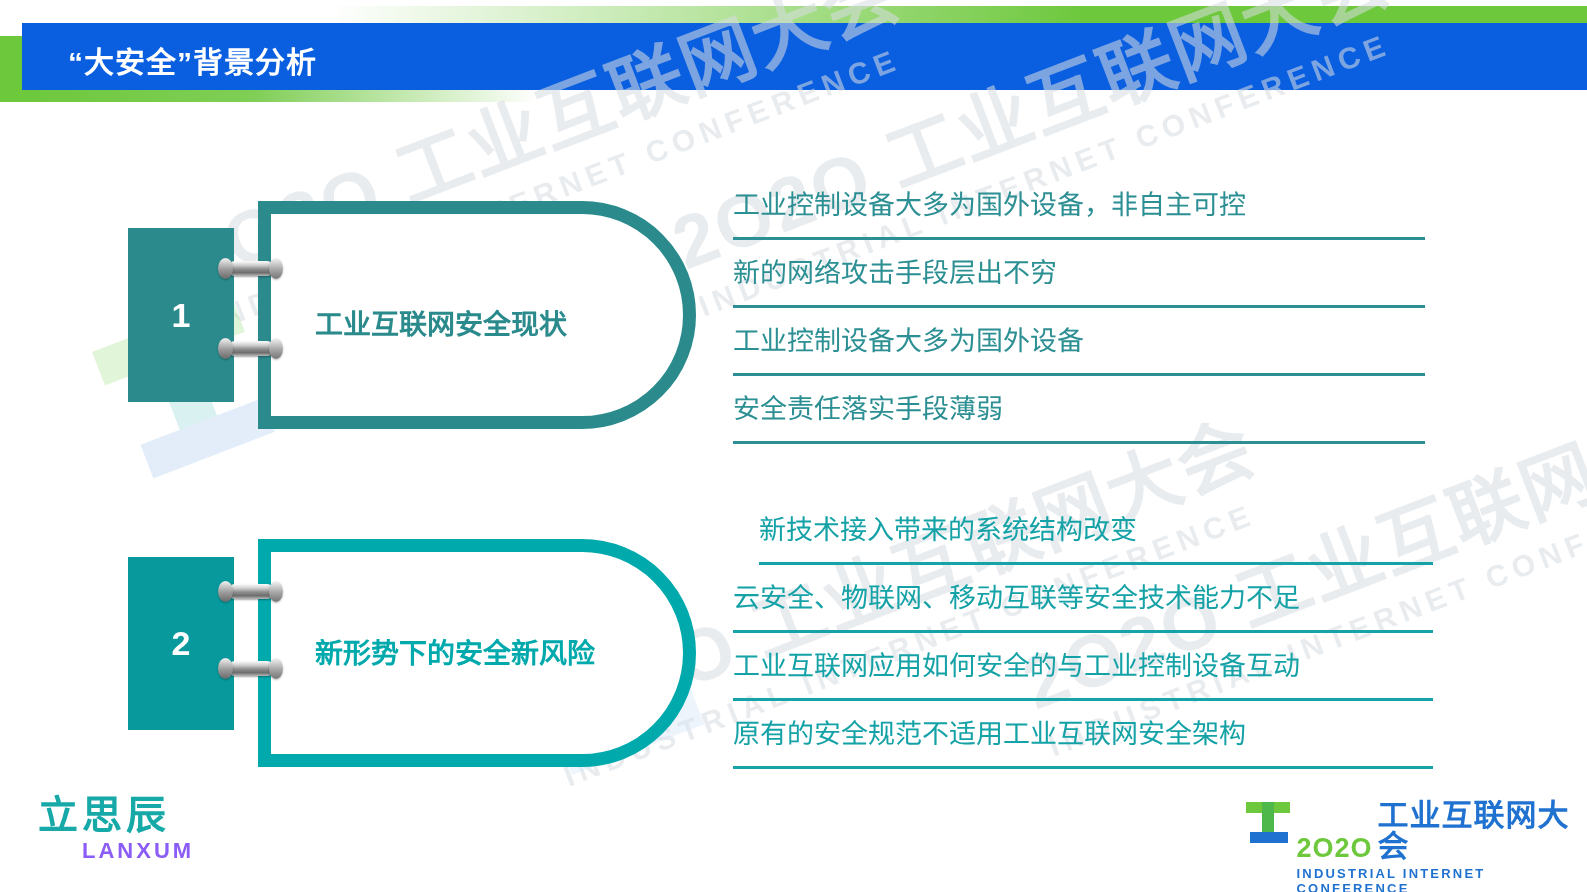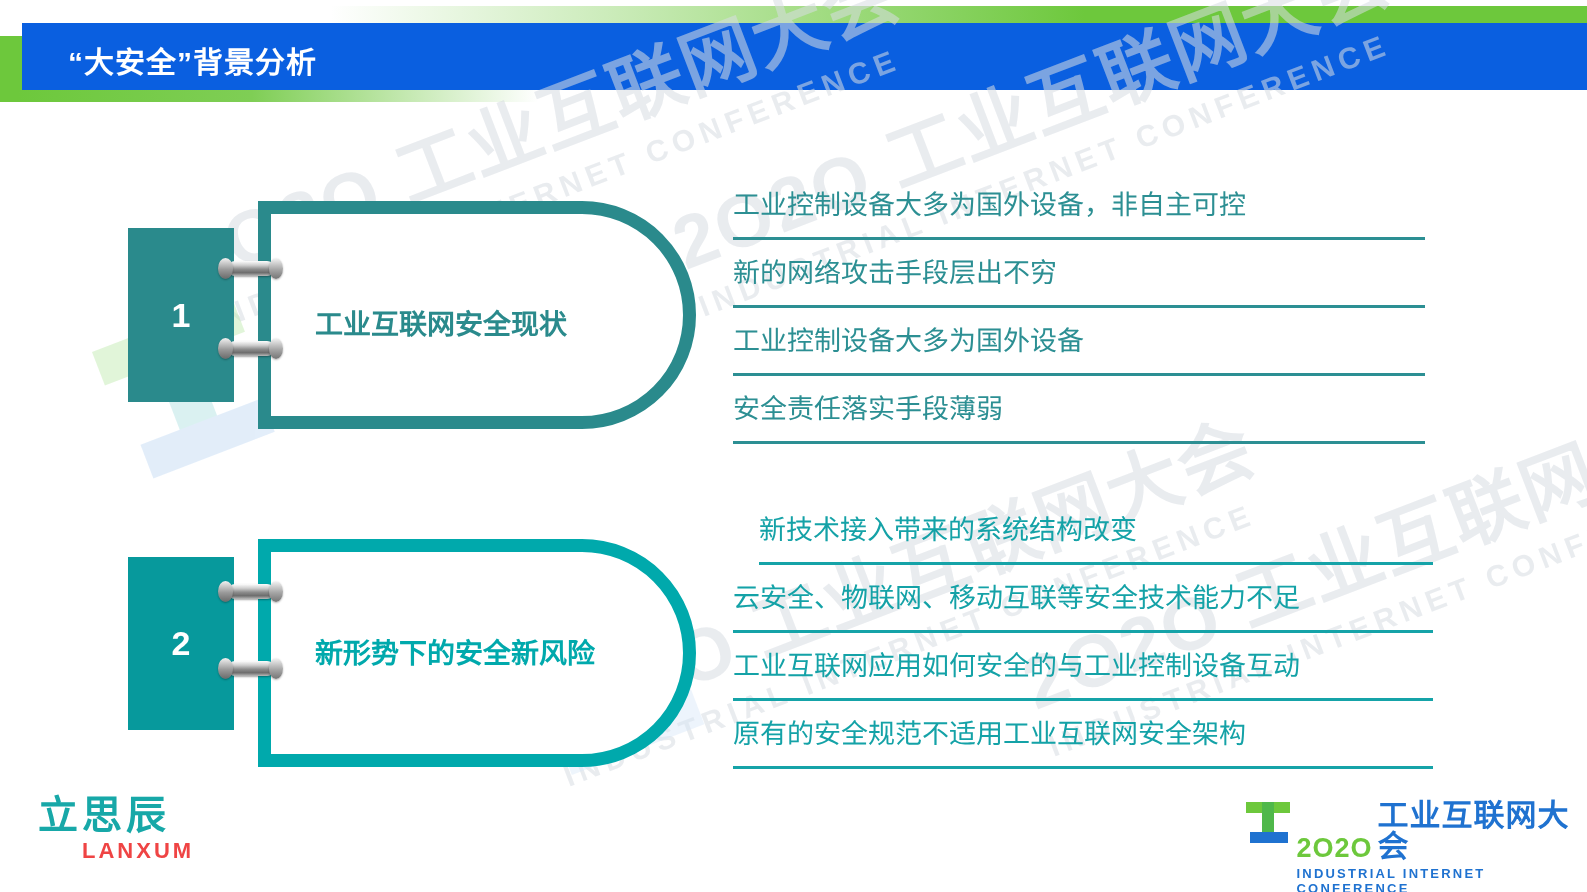--- a/index.html
+++ b/index.html
@@ -158,21 +158,21 @@
   .bullets.alt .bullet-row{border-bottom-color:#15a3a8;}
   .bullets.alt .bullet-row .txt{color:#14a2a7;}
 
   
   .lanxum{position:absolute;left:38px;top:795px;}
   .lanxum .cn{
     font-size:40px;font-weight:bold;color:#17a8a8;
     letter-spacing:4px;line-height:1;
   }
   .lanxum .en{
-    font-size:22px;font-weight:bold;color:#ef4444;
+    font-size:22px;font-weight:bold;color:#8b5cf6;
     letter-spacing:3px;line-height:1;margin-top:5px;margin-left:44px;
   }
 
   .conf-logo{position:absolute;left:1246px;top:800px;display:flex;align-items:flex-start;}
   .conf-mark{position:relative;width:44px;height:44px;margin-right:9px;}
   .conf-mark .top{position:absolute;left:0;top:2px;width:44px;height:11px;background:#6dc83c;}
   .conf-mark .stem{position:absolute;left:16px;top:2px;width:12px;height:32px;background:#4fb84a;}
   .conf-mark .bot{position:absolute;left:4px;top:32px;width:38px;height:11px;background:#1f72d0;}
   .conf-text .line1{display:flex;align-items:flex-end;line-height:1;}
   .conf-text .yr{font-size:27px;font-weight:bold;color:#6dc83c;letter-spacing:1px;}

